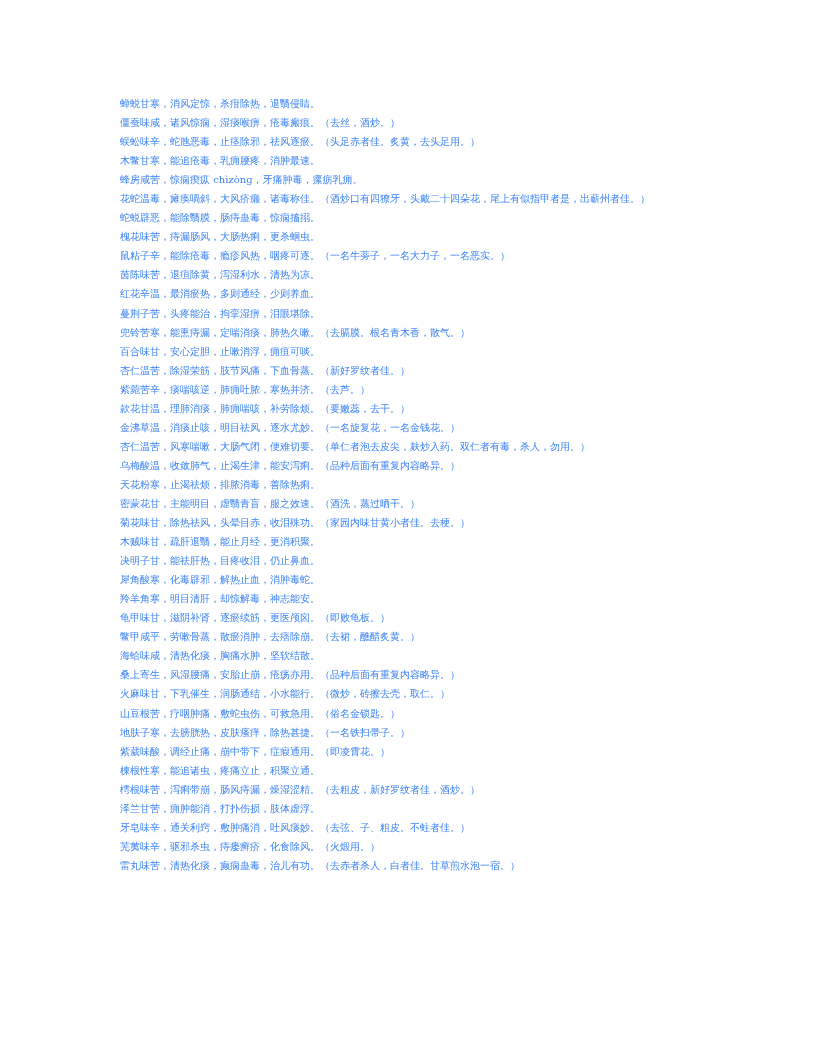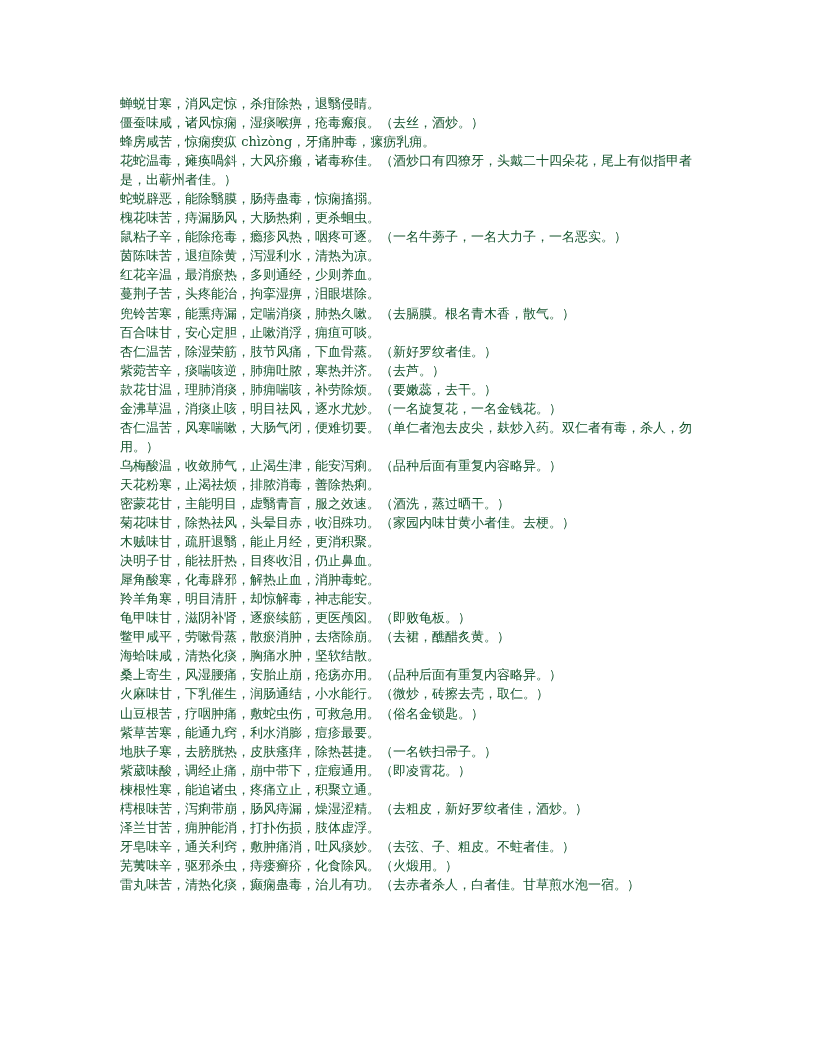--- a/index.html
+++ b/index.html
@@ -3,33 +3,35 @@
   <meta charset="utf-8">
   <style>
     html, body { margin: 0; padding: 0; background: #ffffff; }
     body { width: 816px; height: 1056px; position: relative; overflow: hidden; }
     .page {
       position: absolute;
       left: 120px;
       top: 94px;
       width: 582px;
       font-family: "DejaVu Serif", "Liberation Serif", serif;
-      font-size: 13px;
+      font-size: 10px;
       line-height: 19.05px;
-      color: #14532d;
+      color: #3b82f6;
     }
     .entry { margin: 0; padding: 0; white-space: normal; word-break: break-all; }
     .note { }
   </style>
 </head>
 <body>
 
 <div class="page">
   <p class="entry"><span>蝉蜕甘寒，消风定惊，杀疳除热，退翳侵睛。</span><span class="note"></span></p>
   <p class="entry"><span>僵蚕味咸，诸风惊痫，湿痰喉痹，疮毒瘢痕。</span><span class="note">（去丝，酒炒。）</span></p>
+  <p class="entry"><span>蜈蚣味辛，蛇虺恶毒，止痉除邪，祛风逐瘀。</span><span class="note">（头足赤者佳。炙黄，去头足用。）</span></p>
+  <p class="entry"><span>木鳖甘寒，能追疮毒，乳痈腰疼，消肿最速。</span><span class="note"></span></p>
   <p class="entry"><span>蜂房咸苦，惊痫瘈疭 chìzòng，牙痛肿毒，瘰疬乳痈。</span><span class="note"></span></p>
   <p class="entry"><span>花蛇温毒，瘫痪喎斜，大风疥癞，诸毒称佳。</span><span class="note">（酒炒口有四獠牙，头戴二十四朵花，尾上有似指甲者是，出蕲州者佳。）</span></p>
   <p class="entry"><span>蛇蜕辟恶，能除翳膜，肠痔蛊毒，惊痫搐搦。</span><span class="note"></span></p>
   <p class="entry"><span>槐花味苦，痔漏肠风，大肠热痢，更杀蛔虫。</span><span class="note"></span></p>
   <p class="entry"><span>鼠粘子辛，能除疮毒，瘾疹风热，咽疼可逐。</span><span class="note">（一名牛蒡子，一名大力子，一名恶实。）</span></p>
   <p class="entry"><span>茵陈味苦，退疸除黄，泻湿利水，清热为凉。</span><span class="note"></span></p>
   <p class="entry"><span>红花辛温，最消瘀热，多则通经，少则养血。</span><span class="note"></span></p>
   <p class="entry"><span>蔓荆子苦，头疼能治，拘挛湿痹，泪眼堪除。</span><span class="note"></span></p>
   <p class="entry"><span>兜铃苦寒，能熏痔漏，定喘消痰，肺热久嗽。</span><span class="note">（去膈膜。根名青木香，散气。）</span></p>
   <p class="entry"><span>百合味甘，安心定胆，止嗽消浮，痈疽可啖。</span><span class="note"></span></p>
@@ -45,21 +47,20 @@
   <p class="entry"><span>木贼味甘，疏肝退翳，能止月经，更消积聚。</span><span class="note"></span></p>
   <p class="entry"><span>决明子甘，能祛肝热，目疼收泪，仍止鼻血。</span><span class="note"></span></p>
   <p class="entry"><span>犀角酸寒，化毒辟邪，解热止血，消肿毒蛇。</span><span class="note"></span></p>
   <p class="entry"><span>羚羊角寒，明目清肝，却惊解毒，神志能安。</span><span class="note"></span></p>
   <p class="entry"><span>龟甲味甘，滋阴补肾，逐瘀续筋，更医颅囟。</span><span class="note">（即败龟板。）</span></p>
   <p class="entry"><span>鳖甲咸平，劳嗽骨蒸，散瘀消肿，去痞除崩。</span><span class="note">（去裙，醮醋炙黄。）</span></p>
   <p class="entry"><span>海蛤味咸，清热化痰，胸痛水肿，坚软结散。</span><span class="note"></span></p>
   <p class="entry"><span>桑上寄生，风湿腰痛，安胎止崩，疮疡亦用。</span><span class="note">（品种后面有重复内容略异。）</span></p>
   <p class="entry"><span>火麻味甘，下乳催生，润肠通结，小水能行。</span><span class="note">（微炒，砖擦去壳，取仁。）</span></p>
   <p class="entry"><span>山豆根苦，疗咽肿痛，敷蛇虫伤，可救急用。</span><span class="note">（俗名金锁匙。）</span></p>
-  <p class="entry"><span>紫草苦寒，能通九窍，利水消膨，痘疹最要。</span><span class="note"></span></p>
   <p class="entry"><span>地肤子寒，去膀胱热，皮肤瘙痒，除热甚捷。</span><span class="note">（一名铁扫帚子。）</span></p>
   <p class="entry"><span>紫葳味酸，调经止痛，崩中带下，症瘕通用。</span><span class="note">（即凌霄花。）</span></p>
   <p class="entry"><span>楝根性寒，能追诸虫，疼痛立止，积聚立通。</span><span class="note"></span></p>
   <p class="entry"><span>樗根味苦，泻痢带崩，肠风痔漏，燥湿涩精。</span><span class="note">（去粗皮，新好罗纹者佳，酒炒。）</span></p>
   <p class="entry"><span>泽兰甘苦，痈肿能消，打扑伤损，肢体虚浮。</span><span class="note"></span></p>
   <p class="entry"><span>牙皂味辛，通关利窍，敷肿痛消，吐风痰妙。</span><span class="note">（去弦、子、粗皮。不蛀者佳。）</span></p>
   <p class="entry"><span>芜荑味辛，驱邪杀虫，痔瘘癣疥，化食除风。</span><span class="note">（火煅用。）</span></p>
   <p class="entry"><span>雷丸味苦，清热化痰，癫痫蛊毒，治儿有功。</span><span class="note">（去赤者杀人，白者佳。甘草煎水泡一宿。）</span></p>
 </div>
 

